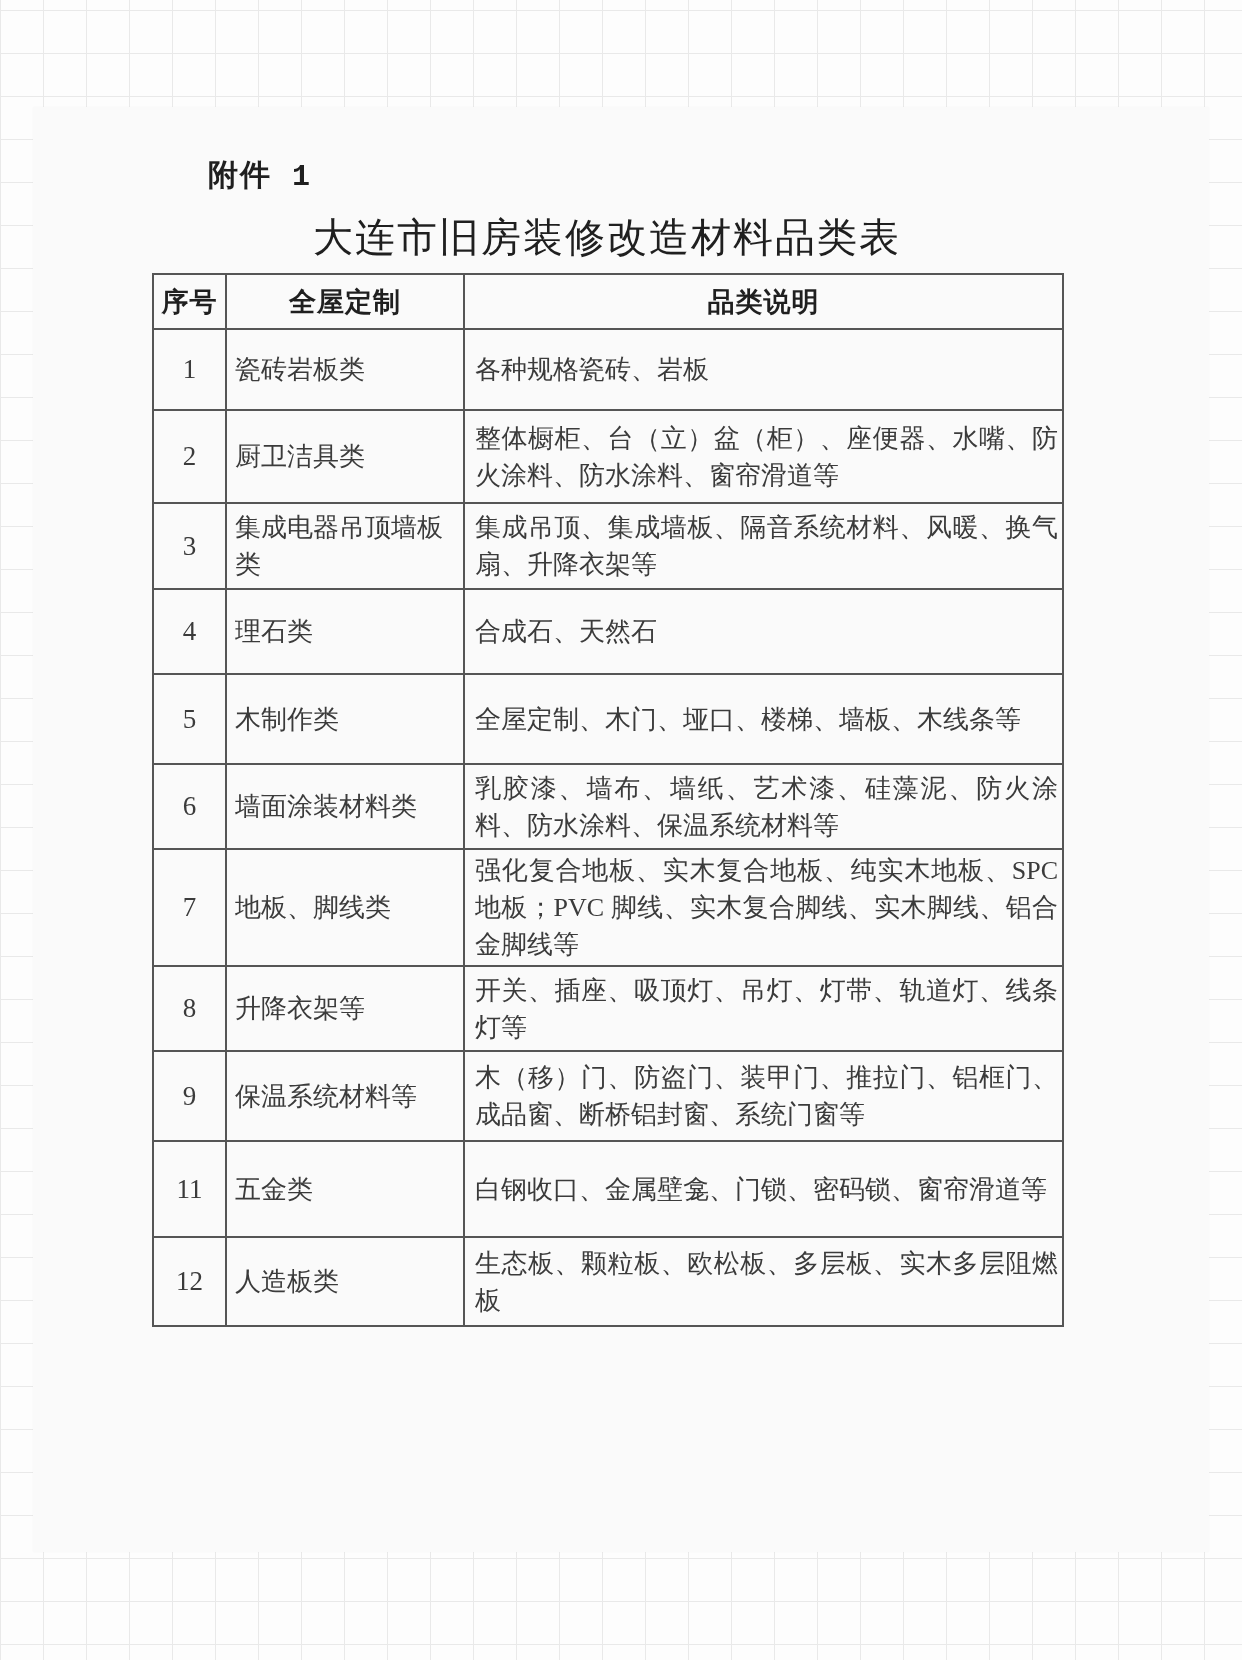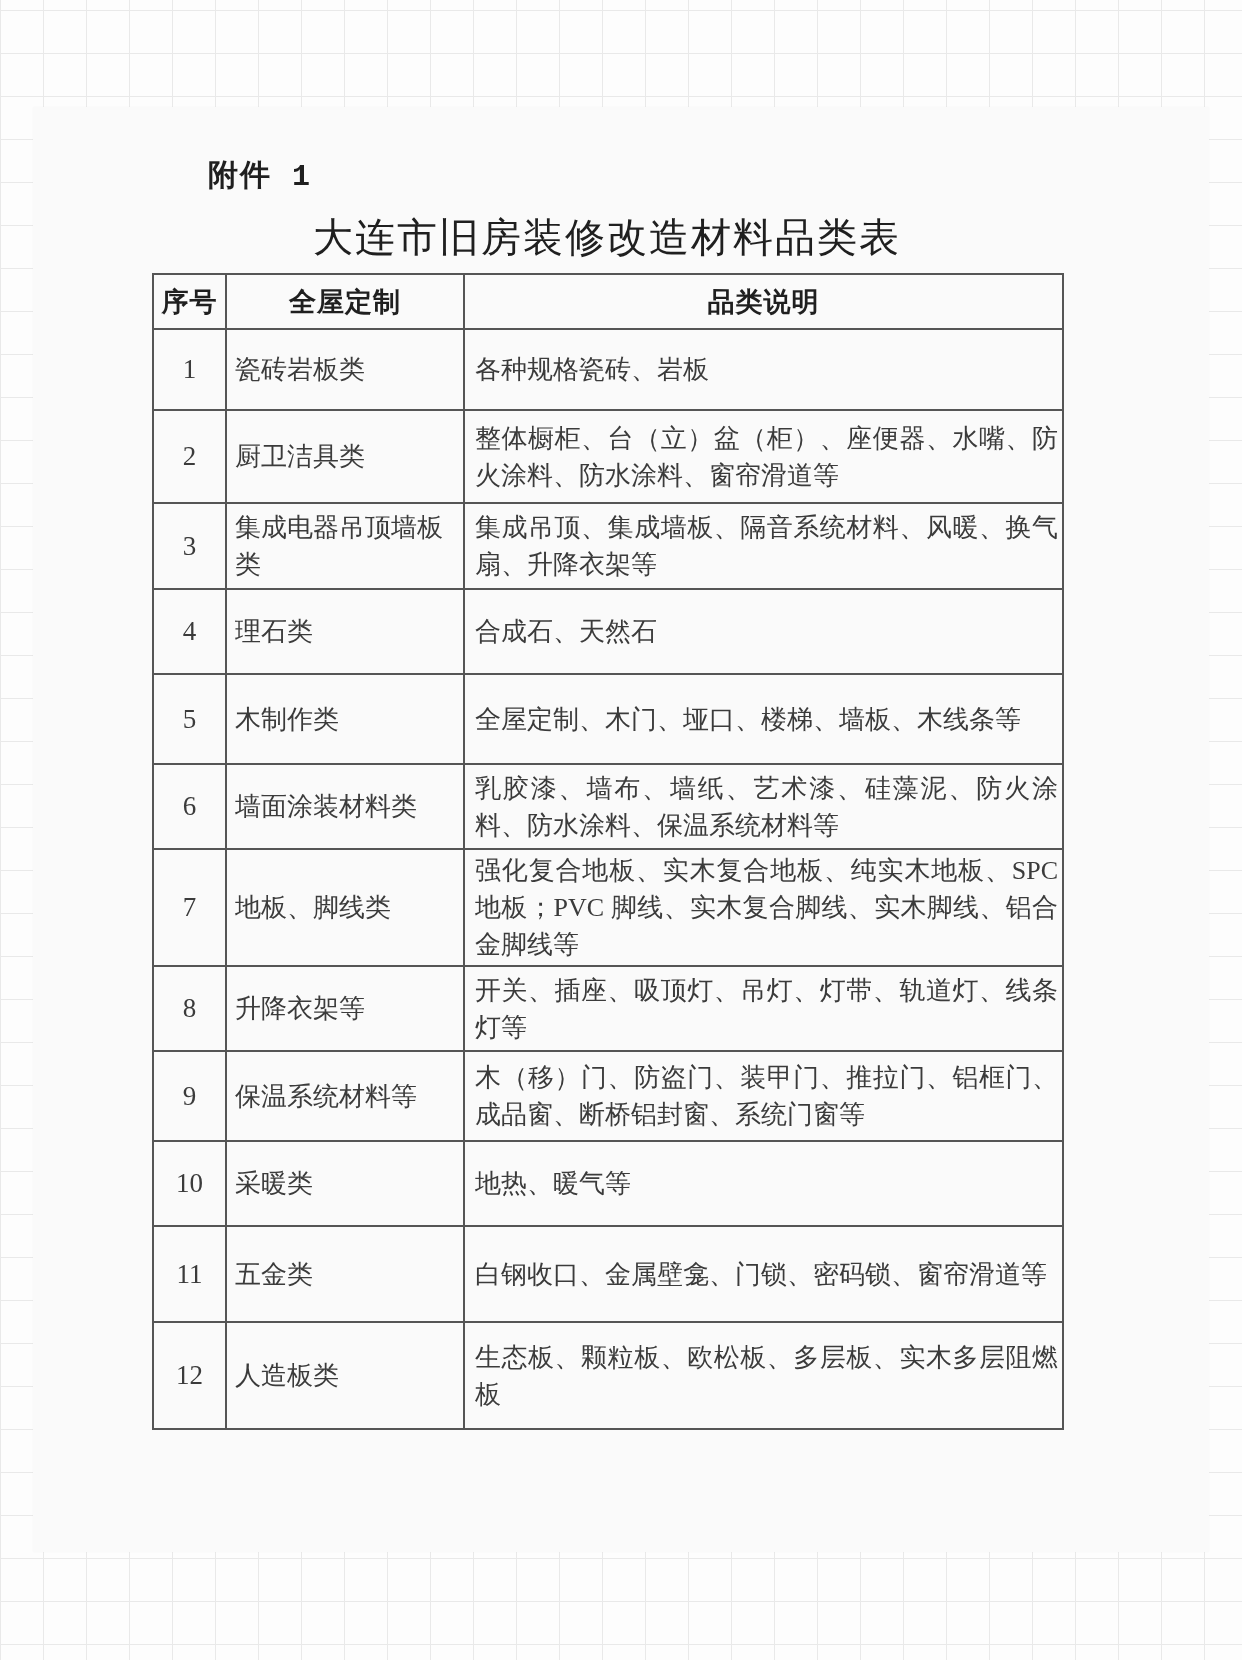--- a/index.html
+++ b/index.html
@@ -137,30 +137,25 @@
         <tr style="height: 85px;">
           <td class="num">8</td>
           <td class="cat">升降衣架等</td>
           <td class="desc">开关、插座、吸顶灯、吊灯、灯带、轨道灯、线条灯等</td>
         </tr>
         <tr style="height: 90px;">
           <td class="num">9</td>
           <td class="cat">保温系统材料等</td>
           <td class="desc">木（移）门、防盗门、装甲门、推拉门、铝框门、成品窗、断桥铝封窗、系统门窗等</td>
         </tr>
-        <tr style="height: 85px;">
-          <td class="num">10</td>
-          <td class="cat">采暖类</td>
-          <td class="desc">地热、暖气等</td>
-        </tr>
         <tr style="height: 96px;">
           <td class="num">11</td>
           <td class="cat">五金类</td>
           <td class="desc">白钢收口、金属壁龛、门锁、密码锁、窗帘滑道等</td>
         </tr>
-        <tr style="height: 107px; padding-left: 22px;">
+        <tr style="height: 89px; padding-left: 22px;">
           <td class="num">12</td>
           <td class="cat">人造板类</td>
           <td class="desc">生态板、颗粒板、欧松板、多层板、实木多层阻燃板</td>
         </tr>
       </tbody>
   </table>
 </div>
 
 </body></html>

